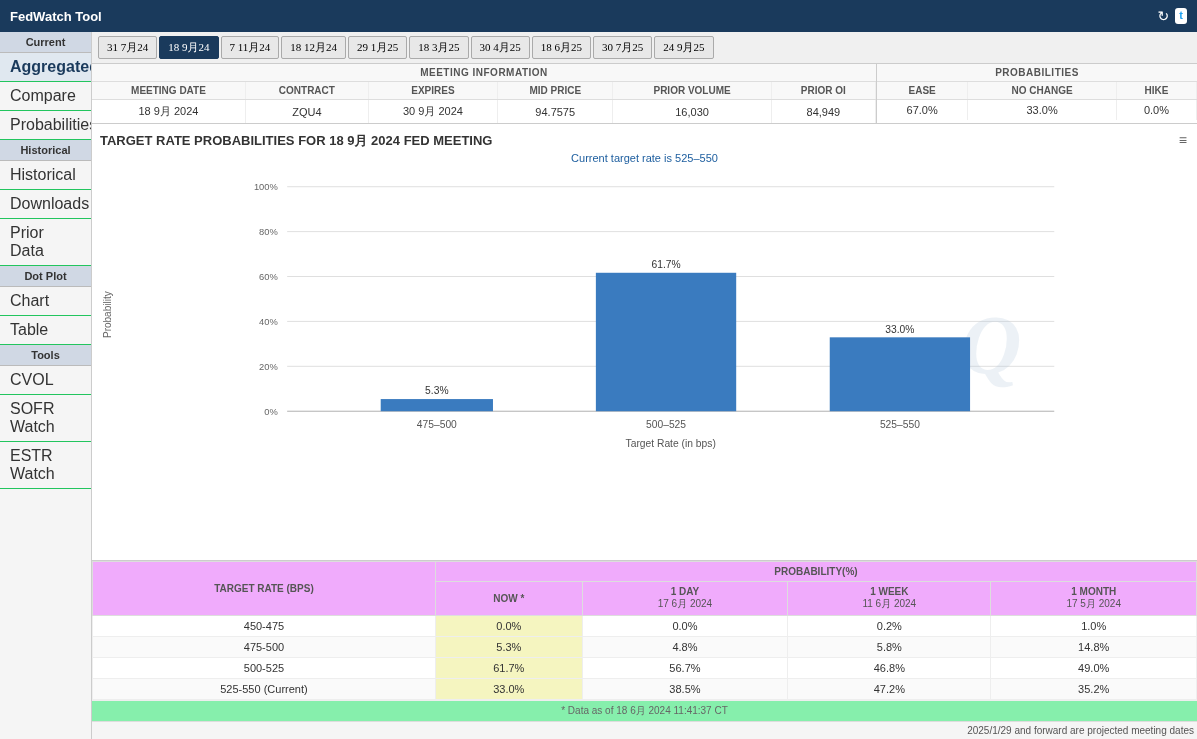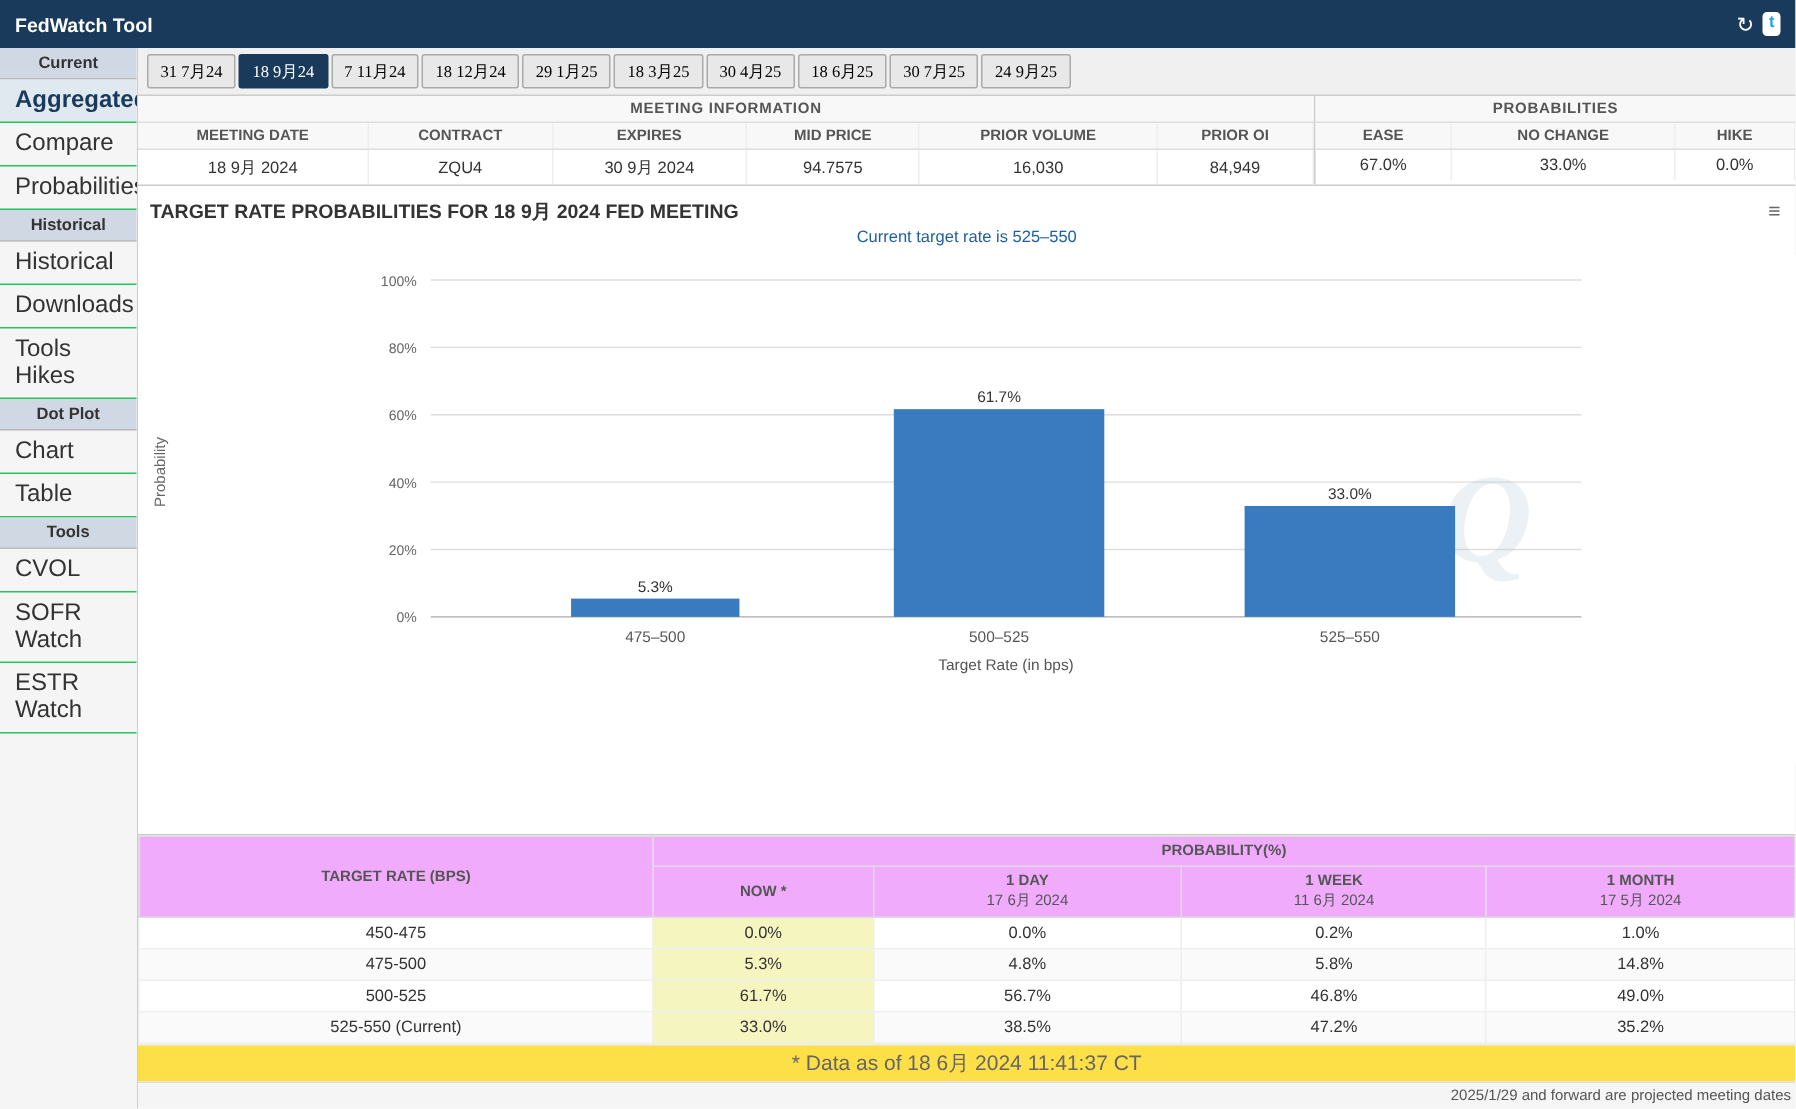--- a/index.html
+++ b/index.html
@@ -165,25 +165,25 @@
     .prob-table td {
       padding: 4px 8px;
       text-align: center;
       border: 1px solid #eee;
       font-size: 11px;
     }
     .prob-table td.target-rate { text-align: center; font-size: 11px; }
     .now-cell { background: #f5f5c0; }
     .footer-note {
       text-align: center;
-      font-size: 14px;
+      font-size: 10px;
       color: #666;
       padding: 3px;
       border-top: 1px solid #eee;
-      background: #fde047;
+      background: #86efac;
     }
     .footer-note2 {
       text-align: right;
       font-size: 10px;
       color: #555;
       padding: 3px;
       background: #f5f5f5;
       border-top: 1px solid #ddd;
     }
     
@@ -219,21 +219,21 @@
     <div class="sidebar-section-header">
       <span>Historical</span>
     </div>
     <div class="sidebar-item">
       <span>Historical</span>
     </div>
     <div class="sidebar-item">
       <span>Downloads</span>
     </div>
     <div class="sidebar-item">
-      <span>Tools Hikes</span>
+      <span>Prior Data</span>
     </div>
 
     <div class="sidebar-section-header">
       <span>Dot Plot</span>
     </div>
     <div class="sidebar-item">
       <span>Chart</span>
     </div>
     <div class="sidebar-item">
       <span>Table</span>

